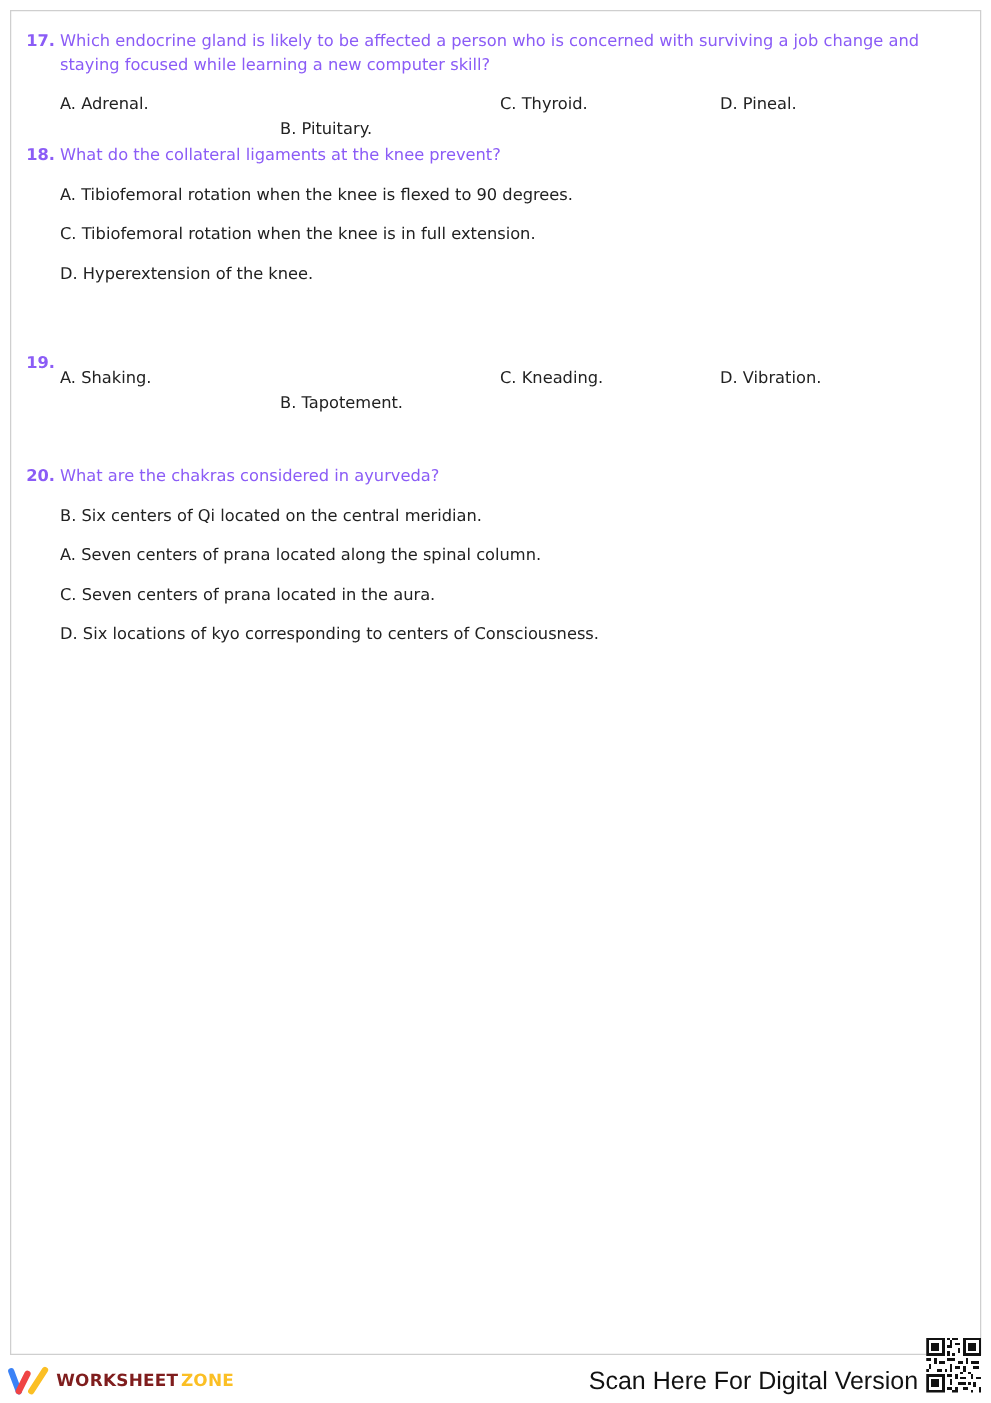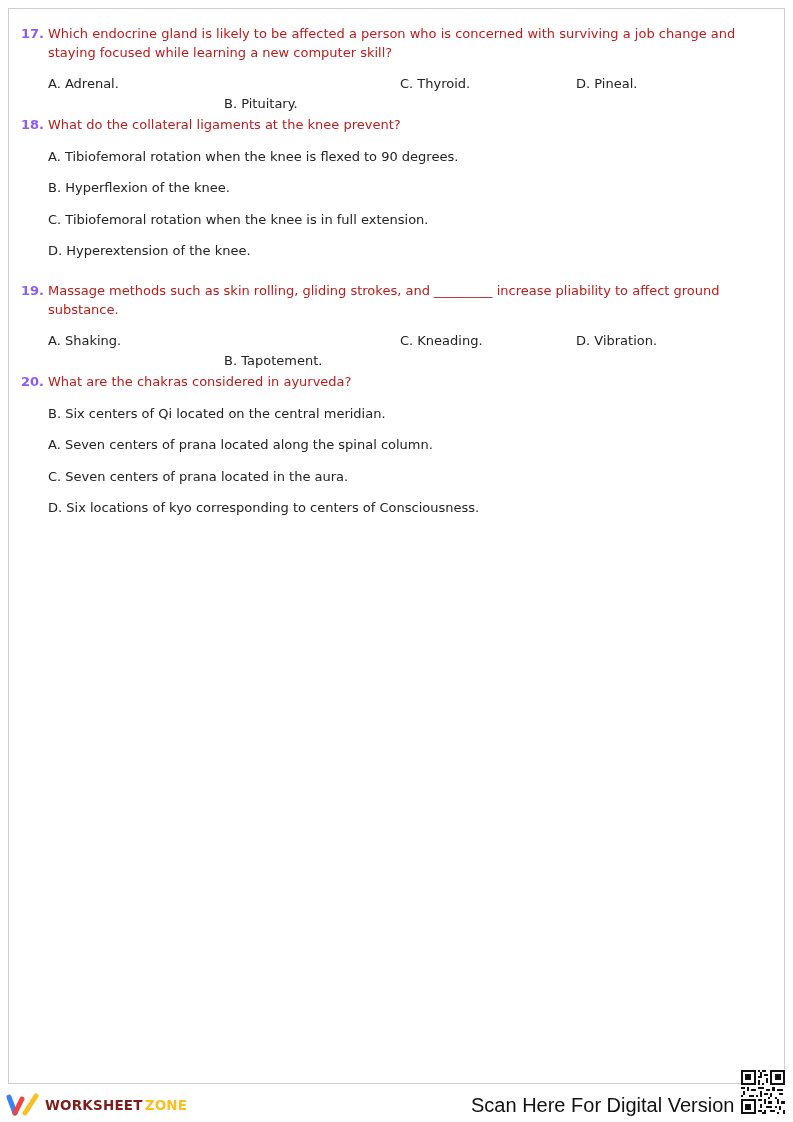--- a/index.html
+++ b/index.html
@@ -4,21 +4,21 @@
   <style>
     * { box-sizing: border-box; margin: 0; padding: 0; }
     html, body { width: 793px; height: 1122px; background: #ffffff; overflow: hidden; }
     body { position: relative; font-family: "DejaVu Sans", sans-serif; color: #222; }
     .page-frame {
       position: absolute; left: 8px; top: 8px; width: 777px; height: 1076px;
       border: 1px solid #cfcfcf;
     }
     .question { position: absolute; left: 21px; width: 740px; font-size: 13px; line-height: 19px; }
     .q-num { position: absolute; left: 0; top: 0; font-weight: bold; color: #8b5cf6; }
-    .q-text { margin-left: 27px; color: #b91c1c; }
+    .q-text { margin-left: 27px; color: #8b5cf6; }
     .opts-row { position: relative; height: 19px; margin-top: 12px; margin-left: 27px; }
     .opts-row .opt { position: absolute; top: 0; }
     .opts-row .opt:nth-child(1) { left: 0; }
     .opts-row .opt:nth-child(2) { left: 176px; margin-top: 20px; }
     .opts-row .opt:nth-child(3) { left: 352px; }
     .opts-row .opt:nth-child(4) { left: 528px; }
     .opts-col { margin-left: 27px; }
     .opts-col .opt { display: block; margin-top: 12.5px; }
     .footer-logo { position: absolute; left: 6px; top: 1093px; height: 24px; display: flex; align-items: center; }
     .logo-text { font-family: "DejaVu Sans", sans-serif; font-weight: bold; font-size: 13.5px; letter-spacing: 0.2px; margin-left: 5px; }
@@ -41,29 +41,27 @@
     <span class="opt">C. Thyroid.</span>
     <span class="opt">D. Pineal.</span>
   </div>
 </div>
 
 <div class="question" style="top:115px;">
   <span class="q-num">18.</span>
   <div class="q-text">What do the collateral ligaments at the knee prevent?</div>
   <div class="opts-col">
     <span class="opt">A. Tibiofemoral rotation when the knee is flexed to 90 degrees.</span>
-    <span class="opt">B. Hyperflexion of the knee.</span>
     <span class="opt">C. Tibiofemoral rotation when the knee is in full extension.</span>
     <span class="opt">D. Hyperextension of the knee.</span>
   </div>
 </div>
 
 <div class="question" style="top:281px;">
   <span class="q-num">19.</span>
-  <div class="q-text">Massage methods such as skin rolling, gliding strokes, and _________ increase pliability to affect ground substance.</div>
   <div class="opts-row">
     <span class="opt">A. Shaking.</span>
     <span class="opt">B. Tapotement.</span>
     <span class="opt">C. Kneading.</span>
     <span class="opt">D. Vibration.</span>
   </div>
 </div>
 
 <div class="question" style="top:372px;">
   <span class="q-num">20.</span>

